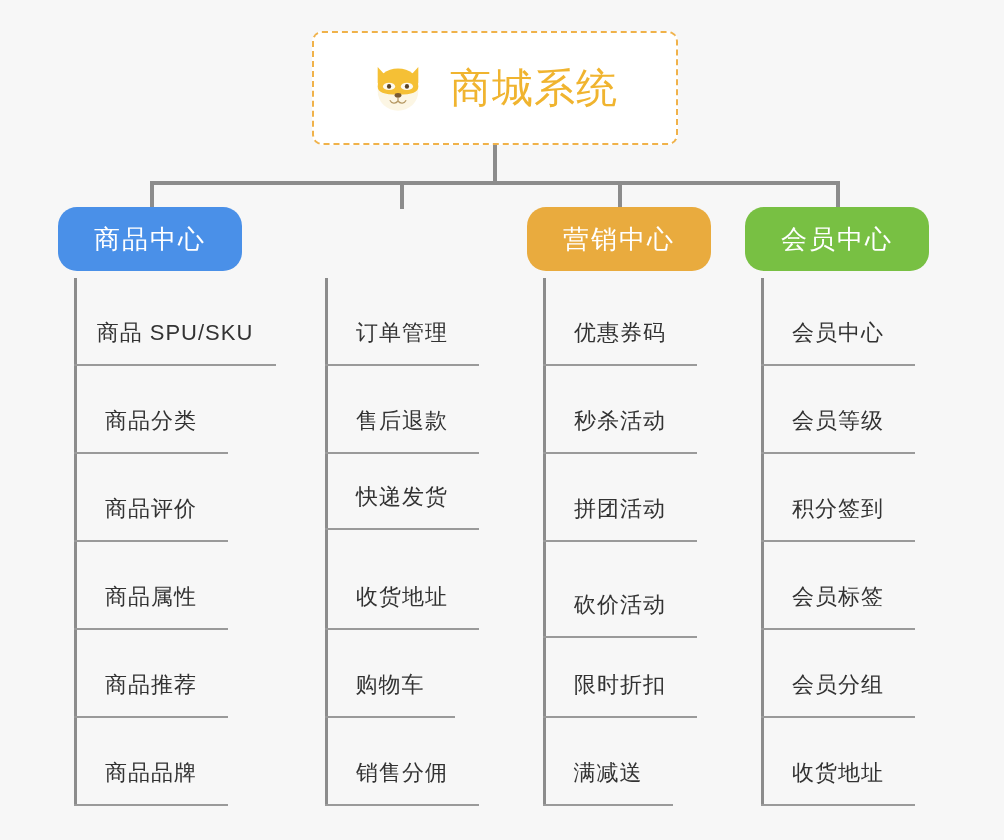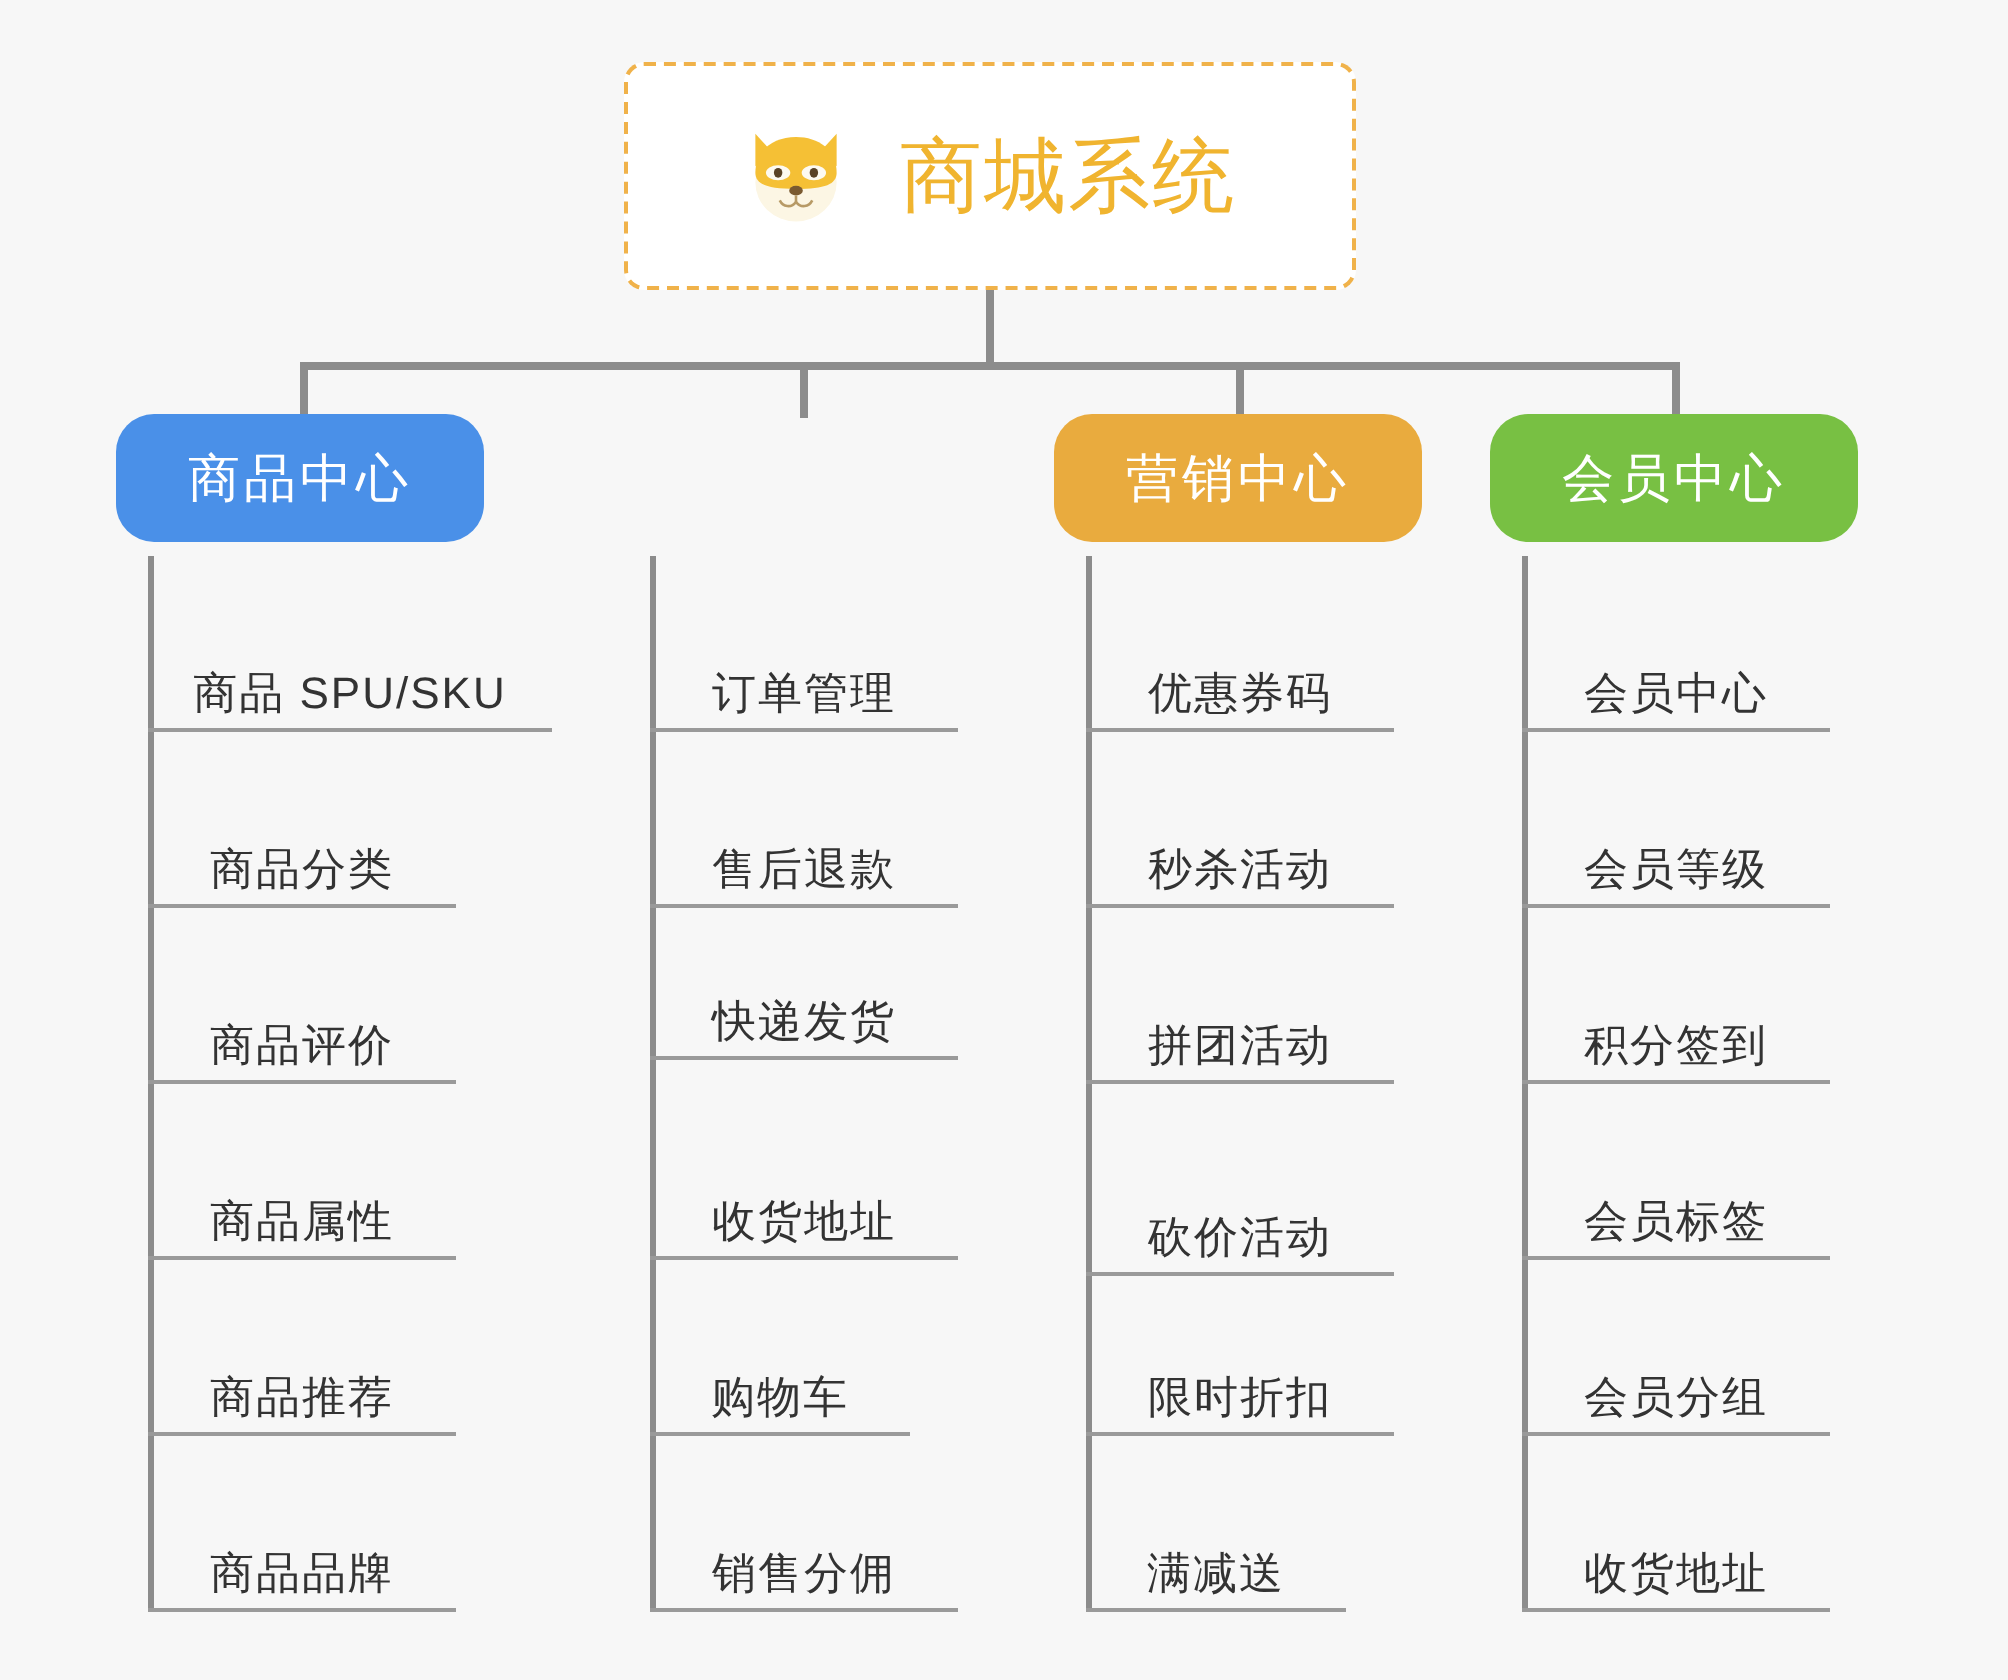--- a/index.html
+++ b/index.html
@@ -103,21 +103,21 @@
   }
   .leaf-item {
     position: absolute;
     left: 0;
     height: 88px;
     box-sizing: border-box;
     border-bottom: 2px solid #9a9a9a;
     display: flex;
     align-items: flex-end;
     justify-content: center;
-    padding: 0 4px 5px 4px;
+    padding: 0 4px 19px 4px;
   }
   .leaf-label {
     font-size: 22px;
     line-height: 1.1;
     color: #333333;
     white-space: nowrap;
     letter-spacing: 1px;
   }
 </style>
 </head>

